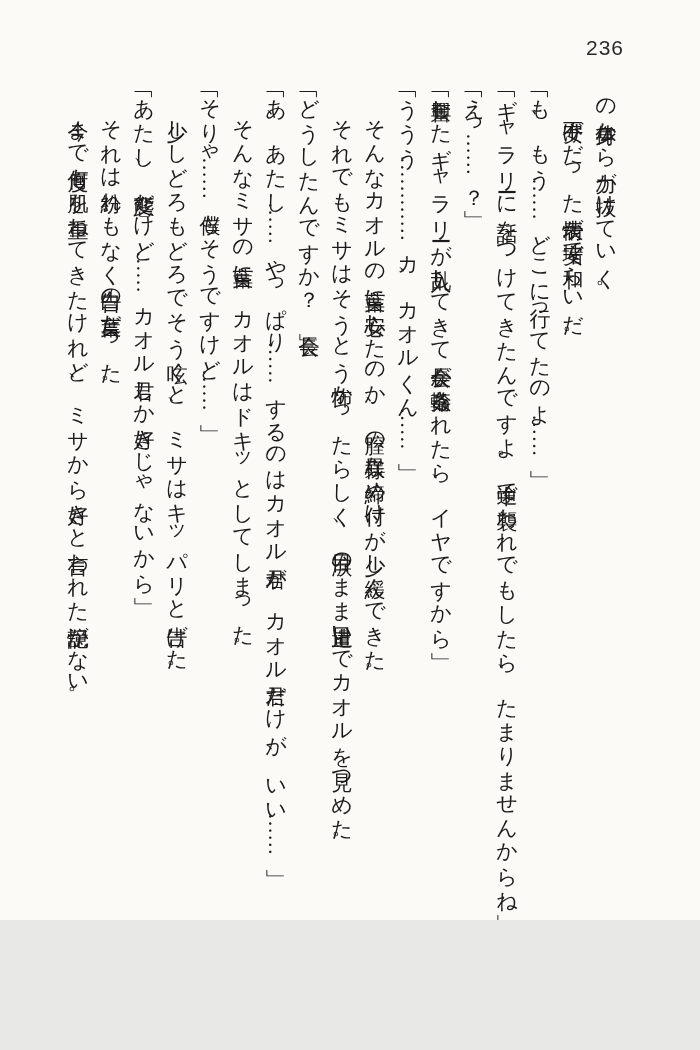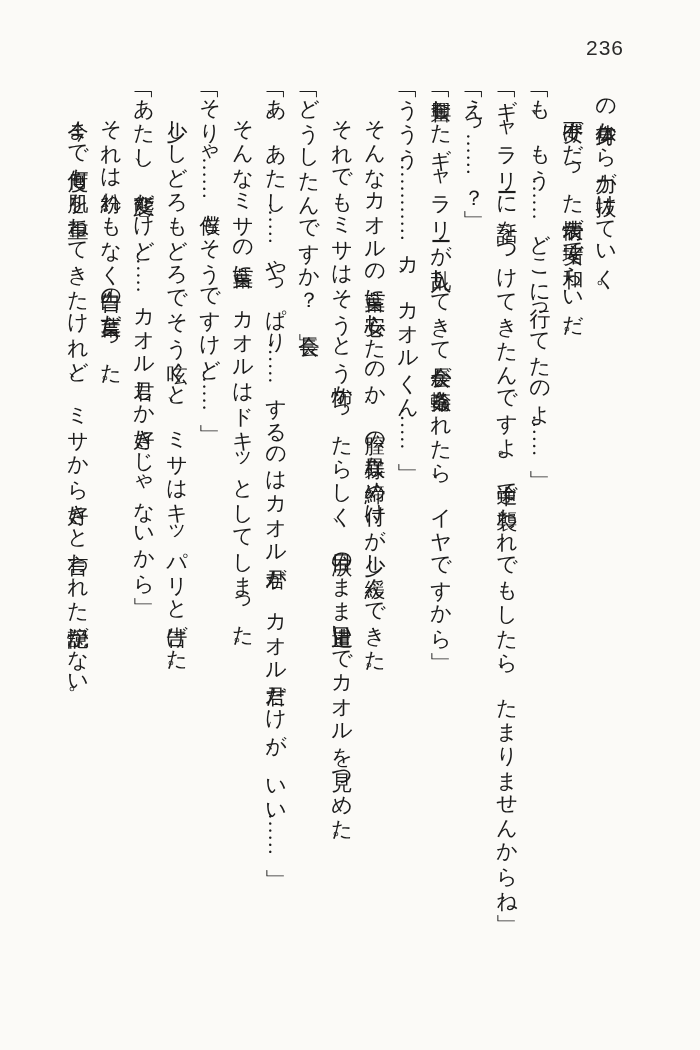--- a/index.html
+++ b/index.html
@@ -3,21 +3,21 @@
 <meta charset="utf-8">
 <style>
   html, body {
     margin: 0;
     padding: 0;
     background: #e8e8e6;
   }
   .page {
     position: relative;
     width: 700px;
-    height: 1050px;
+    height: 920px;
     margin: 0 auto;
     background: #fbfaf7;
     overflow: hidden;
   }
   .page-number {
     position: absolute;
     top: 36px;
     right: 76px;
     font-family: "Liberation Sans", "DejaVu Sans", sans-serif;
     font-size: 21px;

